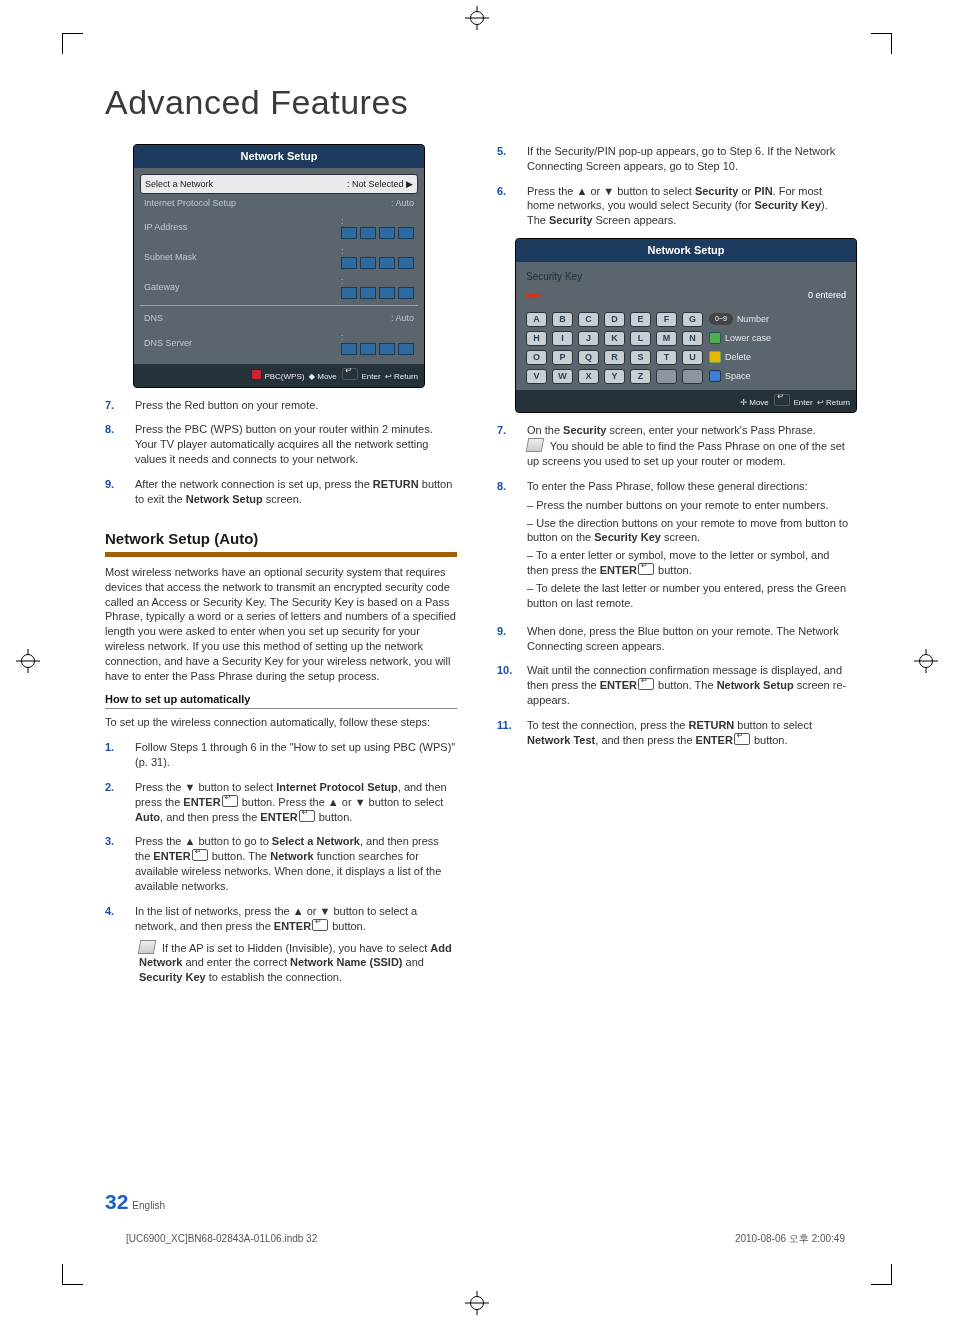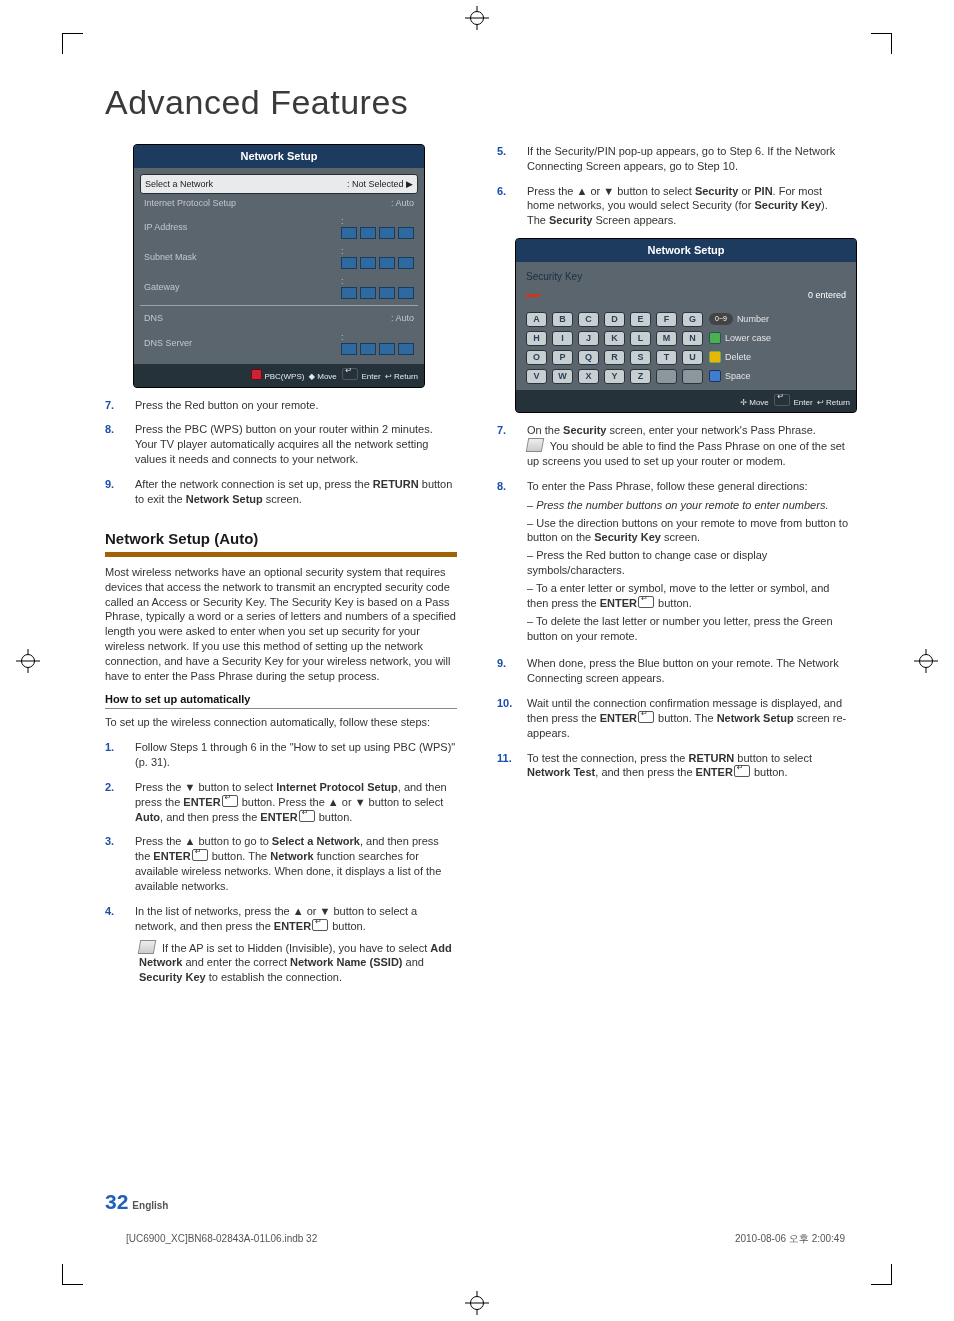--- a/index.html
+++ b/index.html
@@ -222,21 +222,21 @@
     color:#555;
     padding:0 4px;
   }
   .pnum {
     position:absolute;
     left:0; bottom:35px;
     font-size:21px;
     color:#1f5fbd;
     font-weight:bold;
   }
-  .pnum small { font-size:10px; color:#555; font-weight:bold; margin-left:4px;}
+  .pnum small { font-size:10px; color:#555; font-weight:normal; margin-left:4px;}
   .dash { margin-bottom:3px;}
 </style>
 </head>
 <body>
 
 <div class="sheet">
 
   <div class="crop tl"></div>
   <div class="crop tr"></div>
   <div class="crop bl"></div>
@@ -480,25 +480,24 @@
             <div style="">
               <span class="note-icon"></span>
               <span>You should be able to find the Pass Phrase on one of the set up screens you used to set up your router or modem.</span>
             </div>
           </div>
             </li>
           <li>
               <span class="num">8.</span>
               <div>
             <div>To enter the Pass Phrase, follow these general directions:</div>
-            <div class="dash" style="margin-top:4px;font-style:italic;">– <span>Press the number buttons on your remote to enter numbers.</span></div>
+            <div class="dash" style="margin-top:4px;">– <span>Press the number buttons on your remote to enter numbers.</span></div>
             <div class="dash">– <span>Use the direction buttons on your remote to move from button to button on the </span><span class="bold">Security Key</span><span> screen.</span></div>
-            <div class="dash">– <span>Press the Red button to change case or display symbols/characters.</span></div>
             <div class="dash">– <span>To a enter letter or symbol, move to the letter or symbol, and then press the </span><span class="bold">ENTER</span><span class="enter-icon"></span><span> button.</span></div>
-            <div class="dash">– <span>To delete the last letter or number you letter, press the Green button on your remote.</span></div>
+            <div class="dash">– <span>To delete the last letter or number you entered, press the Green button on last remote.</span></div>
           </div>
             </li>
           <li>
               <span class="num">9.</span>
               <div>When done, press the Blue button on your remote. The Network Connecting screen appears.</div>
             </li>
           <li>
               <span class="num">10.</span>
               <div>
             <span>Wait until the connection confirmation message is displayed, and then press the </span><span class="bold">ENTER</span><span class="enter-icon"></span><span> button. The </span><span class="bold">Network Setup</span><span> screen re-appears.</span>

